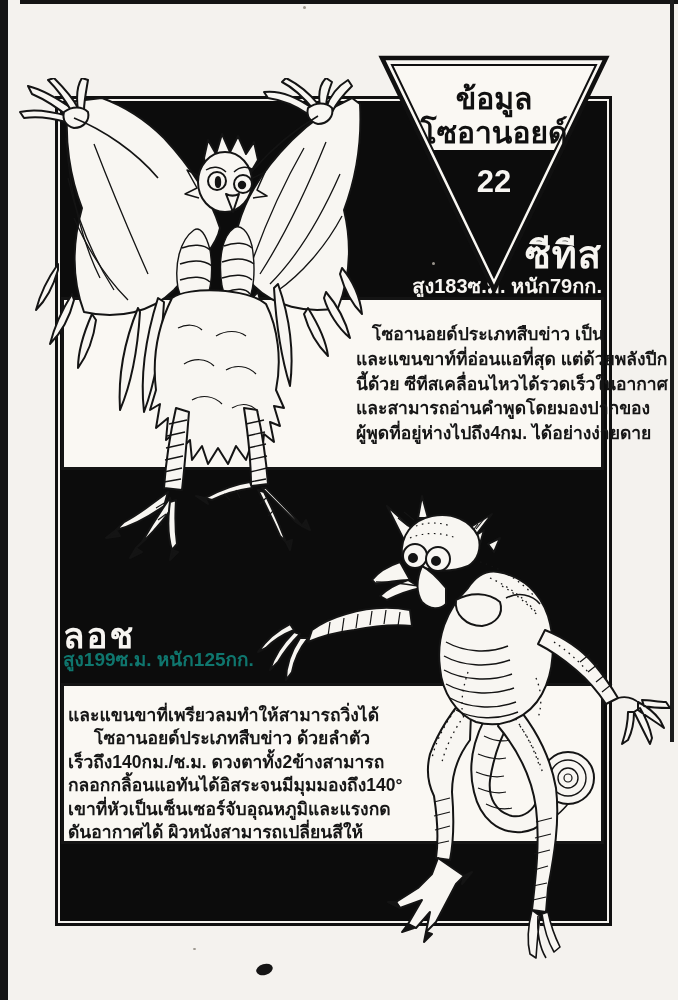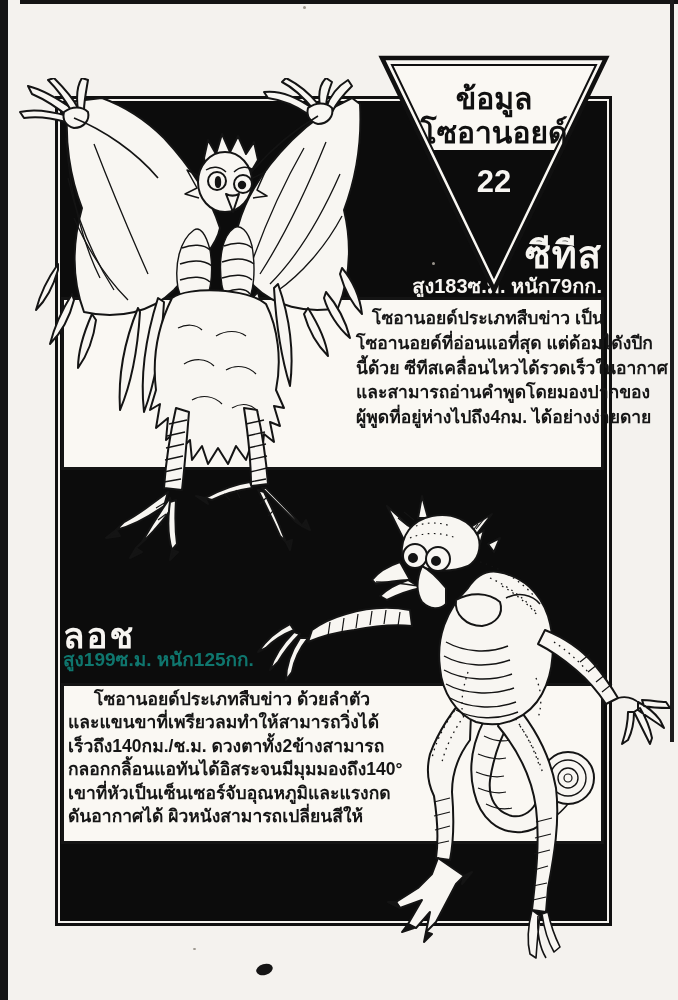--- a/index.html
+++ b/index.html
@@ -17,21 +17,21 @@
   .whitebox{background:#faf8f3;border:3px solid #141414;box-sizing:border-box;}
   #box1{left:61px;top:297px;width:543px;height:173px;}
   #box2{left:61px;top:683px;width:543px;height:161px;}
   
   .h-name{color:#f7f5f1;font-weight:700;}
   #name1{right:76px;top:224px;font-size:38px;letter-spacing:1px;text-align:center;}
   #stats1{right:76px;top:270px;font-size:20px;font-weight:700;color:#f7f5f1;}
   #name2{left:63px;top:608px;font-size:35px;letter-spacing:2px;}
   #stats2{left:63px;top:644px;font-size:19px;font-weight:700;color:#0f766e;}
   
-  .para{color:#161616;font-weight:700;}
+  .para{color:#161616;font-weight:700;margin-top:16px;}
   #para1{left:356px;top:306px;width:250px;font-size:17.5px;line-height:24.8px;}
   #para2{left:68px;top:688px;width:332px;font-size:17.5px;line-height:23.4px;}
   .desc-line{white-space:nowrap;}
   .ind1{text-indent:16px;}
   .ind2{text-indent:26px;}
   
   #badge{left:366px;top:46px;}
   svg text{font-family:"Liberation Sans","DejaVu Sans",sans-serif;font-weight:700;}
   
   #ink-dot{left:256px;top:964px;width:17px;height:11px;background:#151515;border-radius:50%;transform:rotate(-16deg);}
@@ -49,33 +49,33 @@
   <div class="abs" id="panel">
     <div id="panel-fill"></div>
   </div>
 
   <div class="abs h-name" id="name1">ซีทีส</div>
   <div class="abs" id="stats1">สูง183ซ.ม.  หนัก79กก.</div>
 
   <div class="abs whitebox" id="box1"></div>
   <div class="abs para" id="para1">
     <div class="desc-line ind1">โซอานอยด์ประเภทสืบข่าว   เป็น</div>
-    <div class="desc-line">โซอานอยด์ที่อ่อนแอที่สุด แต่ด้อมไดังปีก</div>
+    <div class="desc-line">และแขนขาท์ที่อ่อนแอที่สุด แต่ด้วยพลังปีก</div>
     <div class="desc-line">นี้ด้วย ซีทีสเคลื่อนไหวได้รวดเร็วในอากาศ</div>
     <div class="desc-line">และสามารถอ่านคำพูดโดยมองปากของ</div>
     <div class="desc-line">ผู้พูดที่อยู่ห่างไปถึง4กม. ได้อย่างง่ายดาย</div>
   </div>
 
   <div class="abs h-name" id="name2">ลอช</div>
   <div class="abs" id="stats2">สูง199ซ.ม.  หนัก125กก.</div>
 
   <div class="abs whitebox" id="box2"></div>
   <div class="abs para" id="para2">
+    <div class="desc-line">และแขนขาที่เพรียวลมทำให้สามารถวิ่งได้</div>
     <div class="desc-line ind2">โซอานอยด์ประเภทสืบข่าว   ด้วยลำตัว</div>
-    <div class="desc-line">และแขนขาที่เพรียวลมทำให้สามารถวิ่งได้</div>
     <div class="desc-line">เร็วถึง140กม./ช.ม.   ดวงตาทั้ง2ข้างสามารถ</div>
     <div class="desc-line">กลอกกลิ้อนแอทันได้อิสระจนมีมุมมองถึง140°</div>
     <div class="desc-line">เขาที่หัวเป็นเซ็นเซอร์จับอุณหภูมิและแรงกด</div>
     <div class="desc-line">ดันอากาศได้   ผิวหนังสามารถเปลี่ยนสีให้</div>
   </div>
 
   <svg class="abs" id="badge" width="258" height="256" viewBox="0 0 258 256">
     <polygon points="16,12 240,12 128,244" fill="#faf8f3" stroke="#101010" stroke-width="4.5"></polygon>
     <polygon points="26,19 230,19 128,231" fill="none" stroke="#101010" stroke-width="2"></polygon>
     <polygon points="67,104 189,104 128,231" fill="#0c0c0c"></polygon>

